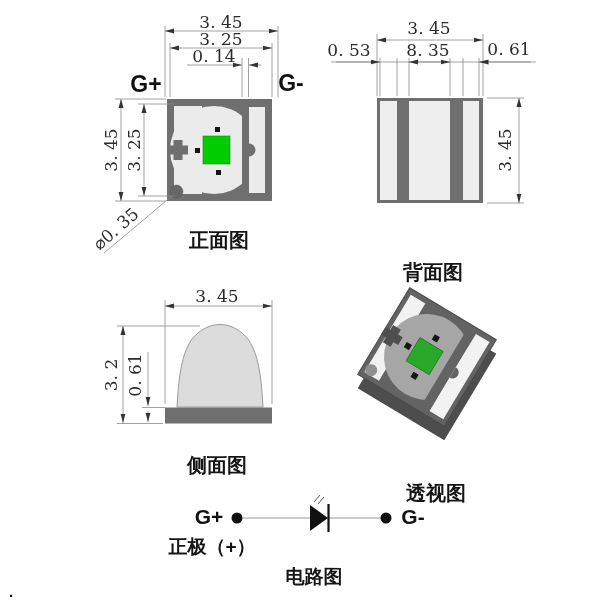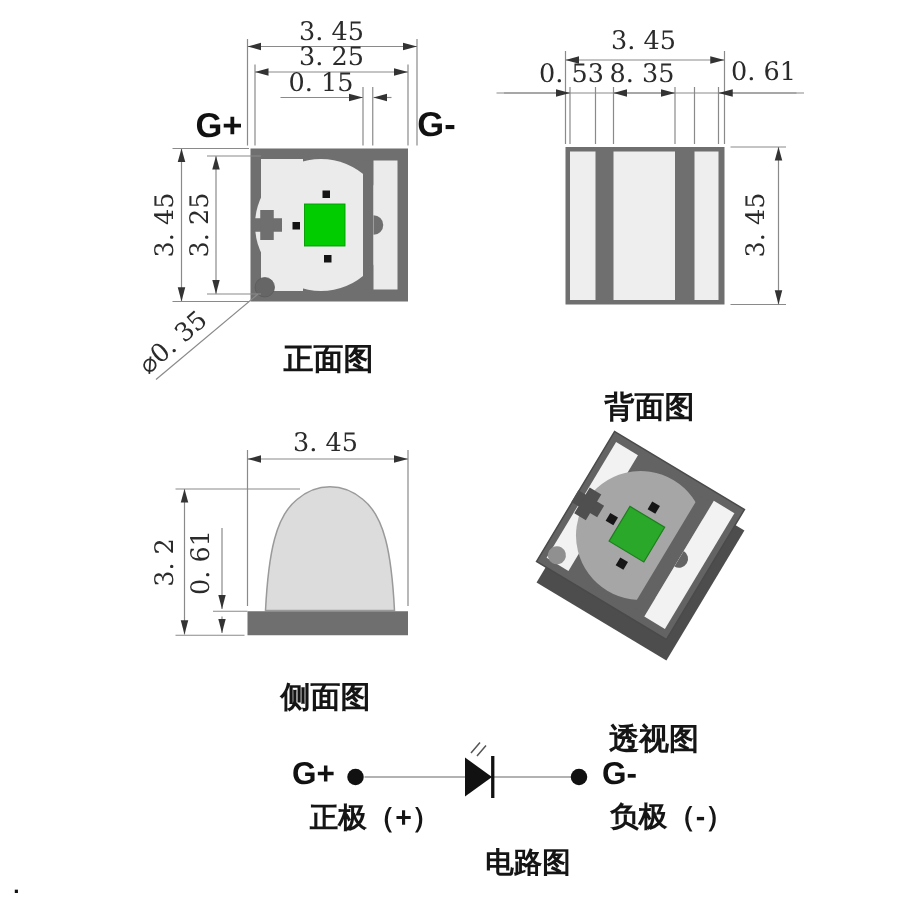--- a/index.html
+++ b/index.html
@@ -6,21 +6,21 @@
   #canvas{position:relative;width:603px;height:602px;background:#ffffff;overflow:hidden;
           font-family:"Liberation Sans",sans-serif;}
   #canvas svg{position:absolute;left:0;top:0;}
   .lbl{position:absolute;transform:translate(-50%,-50%);white-space:nowrap;color:#1c1c1c;line-height:1;}
   .dim{font-family:"DejaVu Serif",serif;font-size:17px;color:#2b2b2b;}
   .v{transform:translate(-50%,-50%) rotate(-90deg);}
   .r{transform:translate(-50%,-50%) rotate(-41deg);}
   .cap{font-weight:bold;font-size:20px;color:#151515;}
   .pin{font-weight:600;font-size:23px;color:#111;}
   .pinc{font-weight:600;font-size:21px;color:#111;}
-  .pole{font-weight:bold;font-size:19px;color:#151515;margin-left:38px;}
+  .pole{font-weight:bold;font-size:19px;color:#151515;}
   .stray{font-weight:bold;font-size:15px;color:#111;}
 </style>
 </head>
 <body>
 
 <div id="canvas">
 
   <svg width="603" height="602" viewBox="0 0 603 602">
     <defs>
       <marker id="ma" markerUnits="userSpaceOnUse" markerWidth="10" markerHeight="6" refX="9.5" refY="3" orient="auto">
@@ -118,43 +118,42 @@
       <circle cx="237" cy="518" r="5.5" fill="#111"></circle>
       <circle cx="386" cy="518" r="5.5" fill="#111"></circle>
       <path d="M310,505 L310,531 L328,518 Z" fill="#111"></path>
       <line x1="328.5" y1="504" x2="328.5" y2="532" stroke="#111" stroke-width="2.2"></line>
       <path d="M314,502 L320,495 M318,504 L324,497" stroke="#555" stroke-width="1" fill="none"></path>
     </g>
   </svg>
 
   <span class="lbl dim" style="left:221px;top:22px;">3. 45</span>
   <span class="lbl dim" style="left:221px;top:39px;">3. 25</span>
-  <span class="lbl dim" style="left:214px;top:56px;">0. 15</span>
+  <span class="lbl dim" style="left:214px;top:56px;">0. 14</span>
   <span class="lbl pin" style="left:146px;top:84px;">G+</span>
   <span class="lbl pin" style="left:291px;top:83px;">G-</span>
   <span class="lbl dim v" style="left:111px;top:150px;">3. 45</span>
   <span class="lbl dim v" style="left:134px;top:150px;">3. 25</span>
   <span class="lbl dim r" style="left:116px;top:229px;">⌀0. 35</span>
   <span class="lbl cap" style="left:219px;top:240px;text-align:center;">正面图</span>
 
   <span class="lbl dim" style="left:429px;top:28px;">3. 45</span>
-  <span class="lbl dim" style="left:349px;top:50px;margin-left:32px;">0. 53</span>
+  <span class="lbl dim" style="left:349px;top:50px;">0. 53</span>
   <span class="lbl dim" style="left:428px;top:50px;">8. 35</span>
   <span class="lbl dim" style="left:509px;top:49px;">0. 61</span>
   <span class="lbl dim v" style="left:505px;top:150px;">3. 45</span>
   <span class="lbl cap" style="left:433px;top:240px;margin-top:32px;">背面图</span>
 
   <span class="lbl dim" style="left:217px;top:296px;">3. 45</span>
   <span class="lbl dim v" style="left:111px;top:375px;">3. 2</span>
   <span class="lbl dim v" style="left:135px;top:375px;">0. 61</span>
   <span class="lbl cap" style="left:217px;top:465px;">侧面图</span>
 
   <span class="lbl cap" style="left:436px;top:493px;">透视图</span>
 
   <span class="lbl pinc" style="left:209px;top:516px;">G+</span>
   <span class="lbl pinc" style="left:413px;top:516px;">G-</span>
   <span class="lbl pole" style="left:212px;top:546px;">正极（+）</span>
-  <span class="lbl pole" style="left:410px;top:545px;">负极（-）</span>
   <span class="lbl pole" style="left:314px;top:576px;">电路图</span>
 
   <span class="lbl stray" style="left:11px;top:591px;">.</span>
 
 </div>
 
 </body></html>

